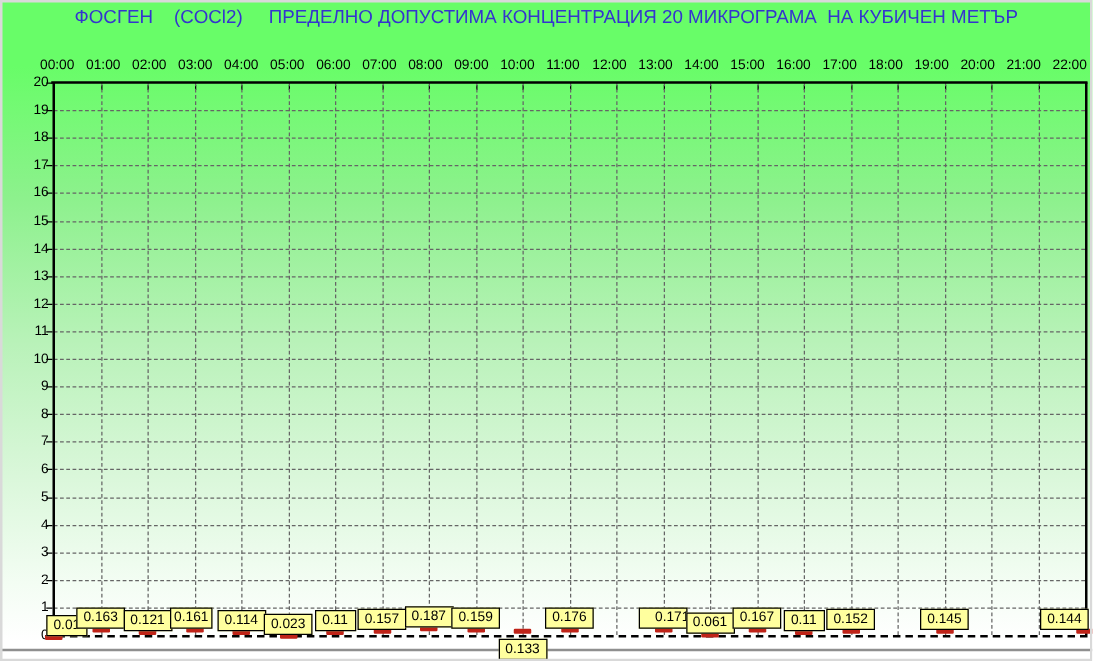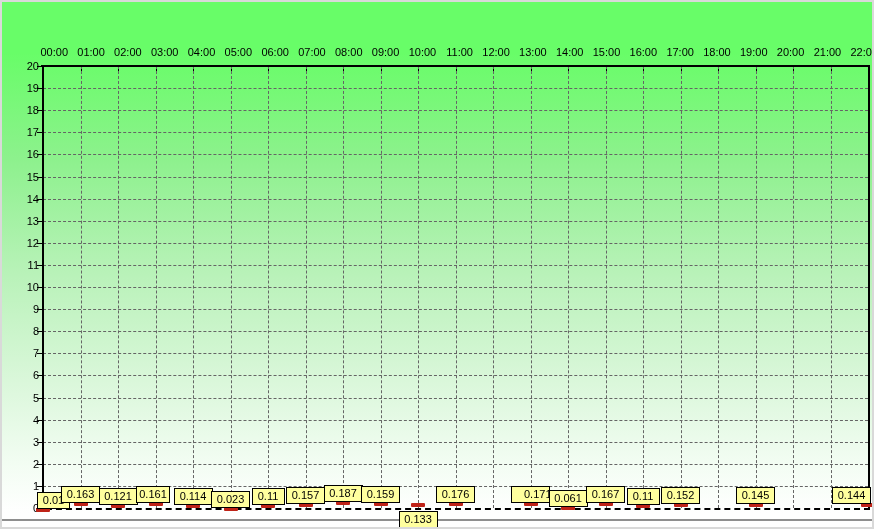--- a/index.html
+++ b/index.html
@@ -14,21 +14,21 @@
     position:absolute;left:0;right:0;
     text-align:center;
     font-size:15px;
     white-space:pre;
     letter-spacing:0px;
   }
   #title-line1{top:5px;}
   #title-line2{top:23px;}
   .x-label{
     position:absolute;top:46px;width:36px;height:13px;
-    font-size:11px;line-height:13px;text-align:right;color:#000000;
+    font-size:11px;line-height:13px;text-align:left;color:#000000;
     white-space:nowrap;
   }
   .y-label{
     position:absolute;width:27px;height:14px;
     font-size:11px;line-height:14px;text-align:right;color:#000000;
     white-space:nowrap;
   }
   .v-grid{position:absolute;width:0;border-left:1px dashed #656565;}
   .h-grid{position:absolute;height:0;border-top:1px dashed #656565;}
   .frame{position:absolute;background:#000000;}
@@ -47,20 +47,21 @@
   .window-border{
     position:absolute;left:0;top:0;right:0;bottom:0;
     border:2px solid #d9d9d9;
     pointer-events:none;z-index:9;
   }
 </style>
 </head>
 <body>
 
 <div id="screen" style="background: linear-gradient(rgb(104, 253, 104) 0%, rgb(104, 253, 104) 10%, rgb(141, 241, 141) 30%, rgb(185, 242, 185) 52%, rgb(218, 247, 218) 72%, rgb(243, 253, 243) 88%, rgb(255, 255, 255) 97%);">
+  <div class="title-line" id="title-line1" style="color: rgb(52, 52, 207);">ФОСГЕН    (COCl2)     ПРЕДЕЛНО ДОПУСТИМА КОНЦЕНТРАЦИЯ 20 МИКРОГРАМА  НА КУБИЧЕН МЕТЪР</div>
   <div id="chart-layer">
       <div class="x-label" style="left: 32px;">00:00</div>
       <div class="tick-top" style="left: 43px; top: 68px;"></div>
       <div class="x-label" style="left: 68.8182px;">01:00</div>
       <div class="tick-top" style="left: 80.5px; top: 68px;"></div>
       <div class="v-grid" style="left: 80.5px; top: 66px; height: 442px;"></div>
       <div class="x-label" style="left: 105.636px;">02:00</div>
       <div class="tick-top" style="left: 118px; top: 68px;"></div>
       <div class="v-grid" style="left: 118px; top: 66px; height: 442px;"></div>
       <div class="x-label" style="left: 142.455px;">03:00</div>

